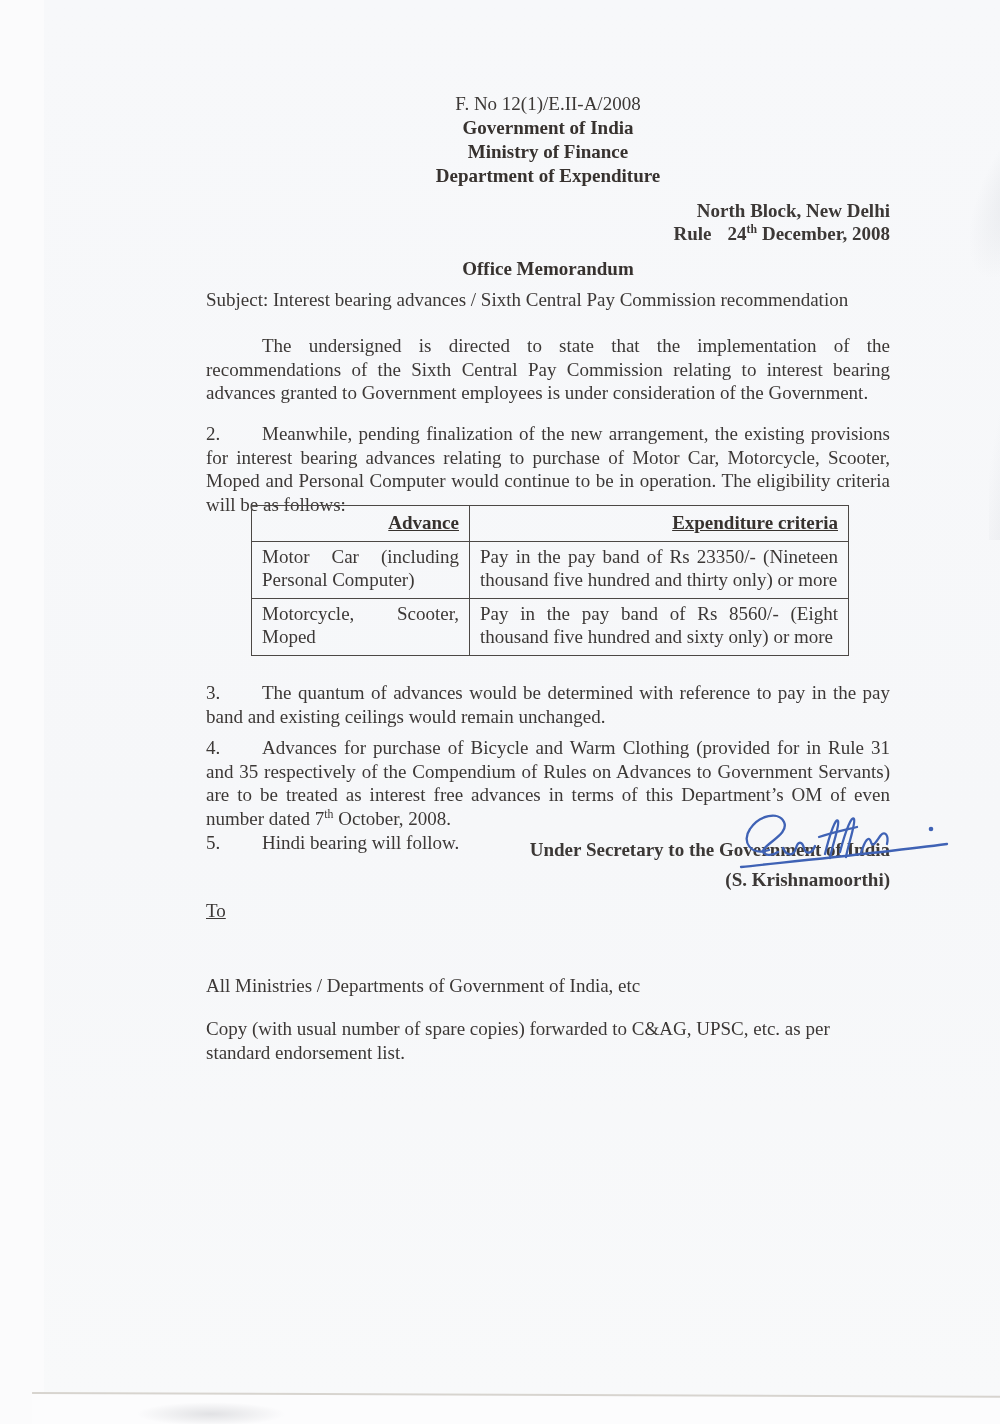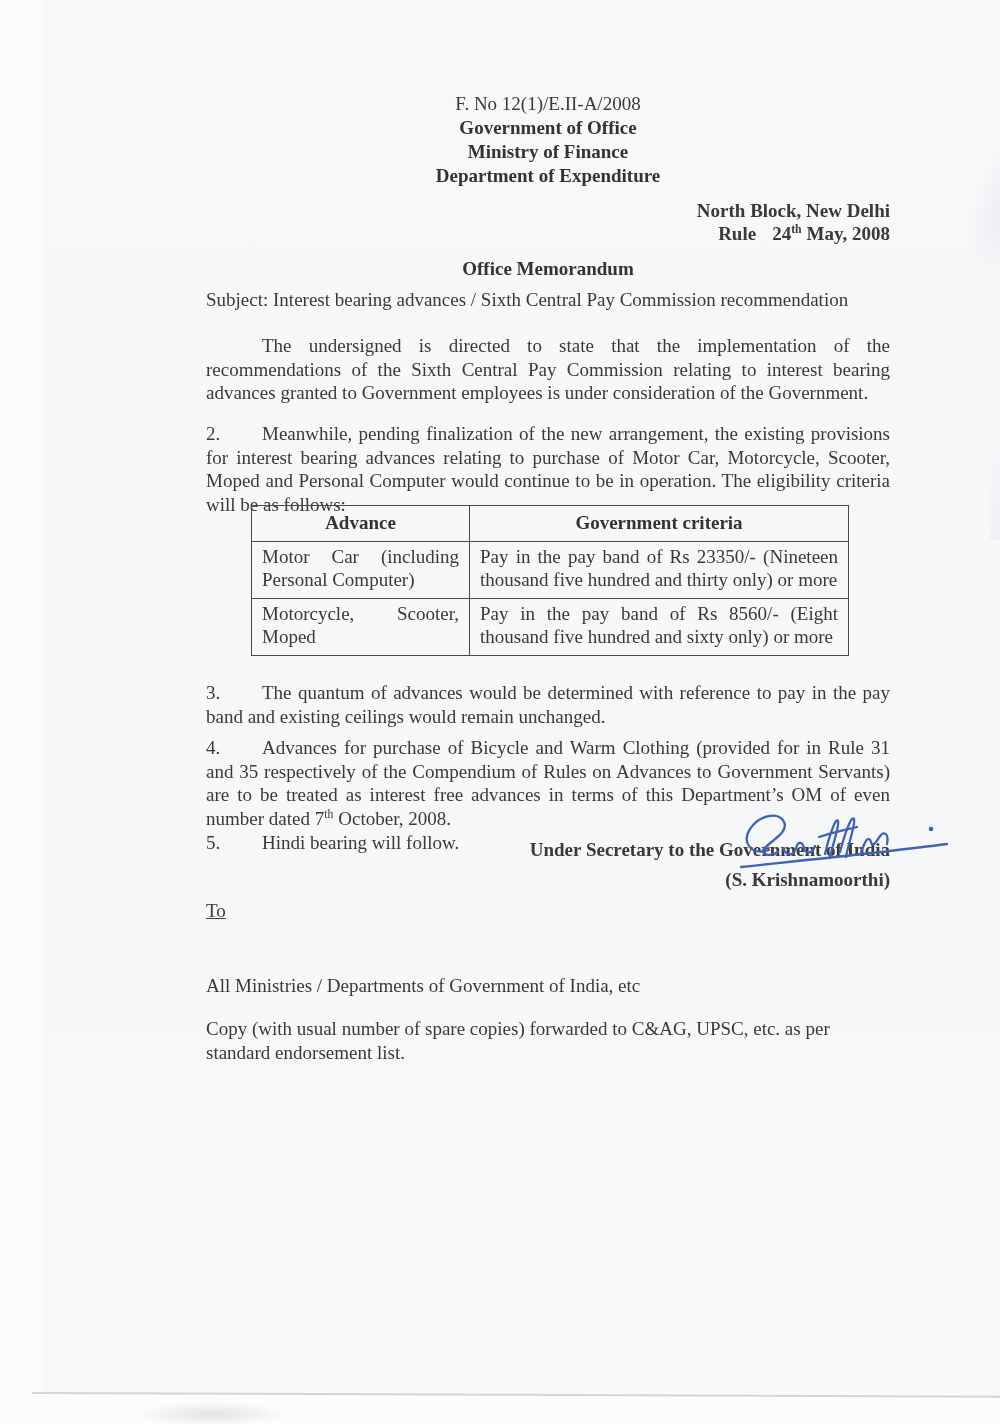--- a/index.html
+++ b/index.html
@@ -47,46 +47,46 @@
   .date-rest{margin-left:5px;}
   .p4-after{margin-left:5px;}
 
   table.elig{
     position:absolute;left:45px;top:505px;width:598px;
     border-collapse:collapse;font-size:19px;line-height:23.5px;
   }
   table.elig th,table.elig td{
     border:1.8px solid #4c4845;padding:3px 10px 6px 10px;vertical-align:top;
   }
-  table.elig th{font-weight:bold;color:#37322f;text-align:center;padding-top:5px;}
+  table.elig th{font-weight:bold;color:#37322f;text-align:right;padding-top:5px;text-decoration:underline;}
   table.elig td{text-align:justify;}
   table.elig col.c1{width:218px;}
 
   .sig-svg{position:absolute;left:693px;top:806px;}
 </style>
 </head>
 <body>
 
 <div class="paper">
   <div class="crease"></div>
   <div class="crease2"></div>
 
   <div class="content">
 
     <div class="abs center" style="top:92px;line-height:24px;">
       <div>F. No 12(1)/E.II-A/2008</div>
-      <div class="bold">Government of Office</div>
+      <div class="bold">Government of India</div>
       <div class="bold">Ministry of Finance</div>
       <div class="bold">Department of Expenditure</div>
     </div>
 
     <div class="abs right" style="top:199px;line-height:23px;">
       <div>North Block, New Delhi</div>
       <div>
-        <span class="date-prefix">Rule</span><span>24</span><sup>th</sup><span class="date-rest">May, 2008</span>
+        <span class="date-prefix">Rule</span><span>24</span><sup>th</sup><span class="date-rest">December, 2008</span>
       </div>
     </div>
 
     <div class="abs center bold" style="top:257px;">Office Memorandum</div>
 
     <div class="abs" style="top:288px;width:100%;">Subject: Interest bearing advances / Sixth Central Pay Commission recommendation</div>
 
     <div class="abs just indent" style="top:334px;width:100%;">The undersigned is directed to state that the implementation of the recommendations of the Sixth Central Pay Commission relating to interest bearing advances granted to Government employees is under consideration of the Government.</div>
 
     <div class="abs just" style="top:422px;width:100%;">
@@ -94,21 +94,21 @@
     </div>
 
     <table class="elig">
       <colgroup>
           <col class="c1">
           <col>
         </colgroup>
       <tbody>
           <tr>
         <th>Advance</th>
-        <th>Government criteria</th>
+        <th>Expenditure criteria</th>
       </tr>
       <tr>
         <td>Motor Car (including Personal Computer)</td>
         <td>Pay in the pay band of Rs 23350/- (Nineteen thousand five hundred and thirty only) or more</td>
       </tr>
       <tr>
         <td>Motorcycle, Scooter, Moped</td>
         <td>Pay in the pay band of Rs 8560/- (Eight thousand five hundred and sixty only) or more</td>
       </tr>
     </tbody>

